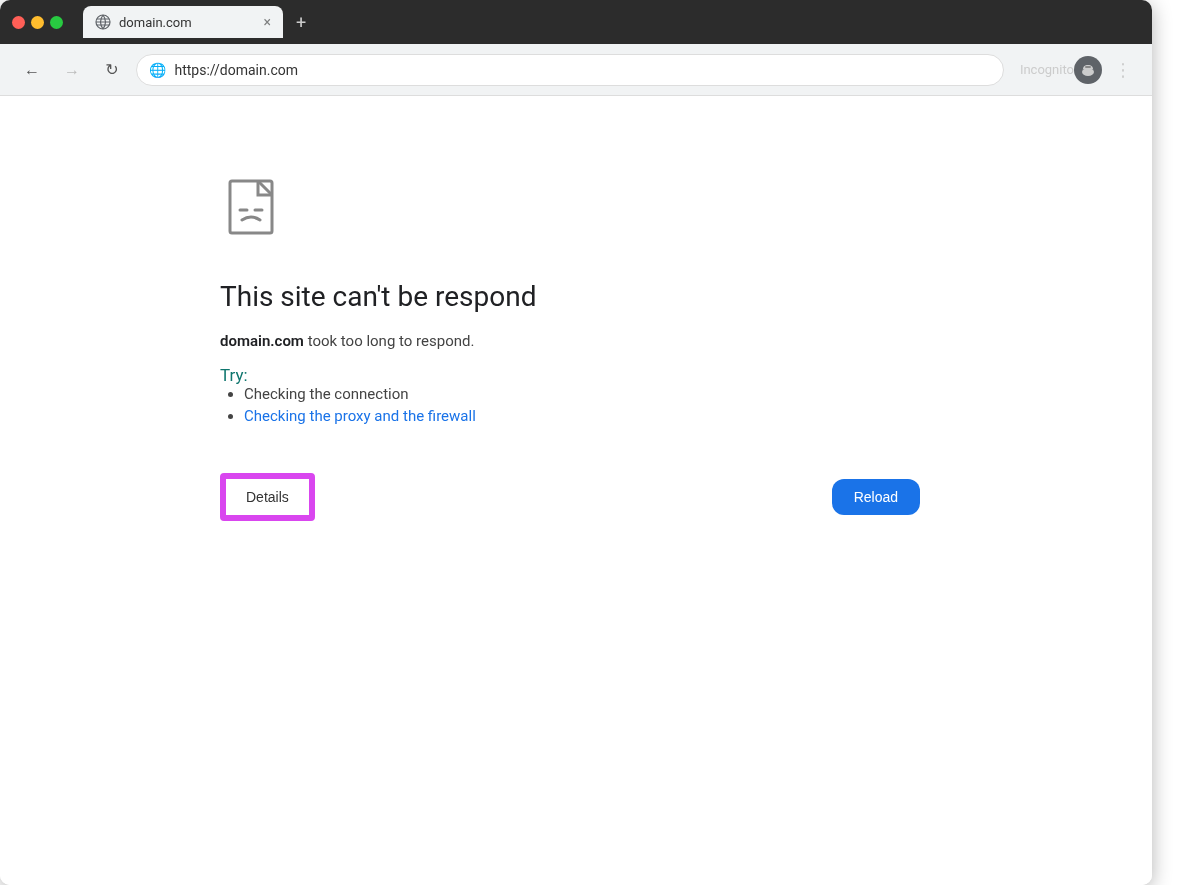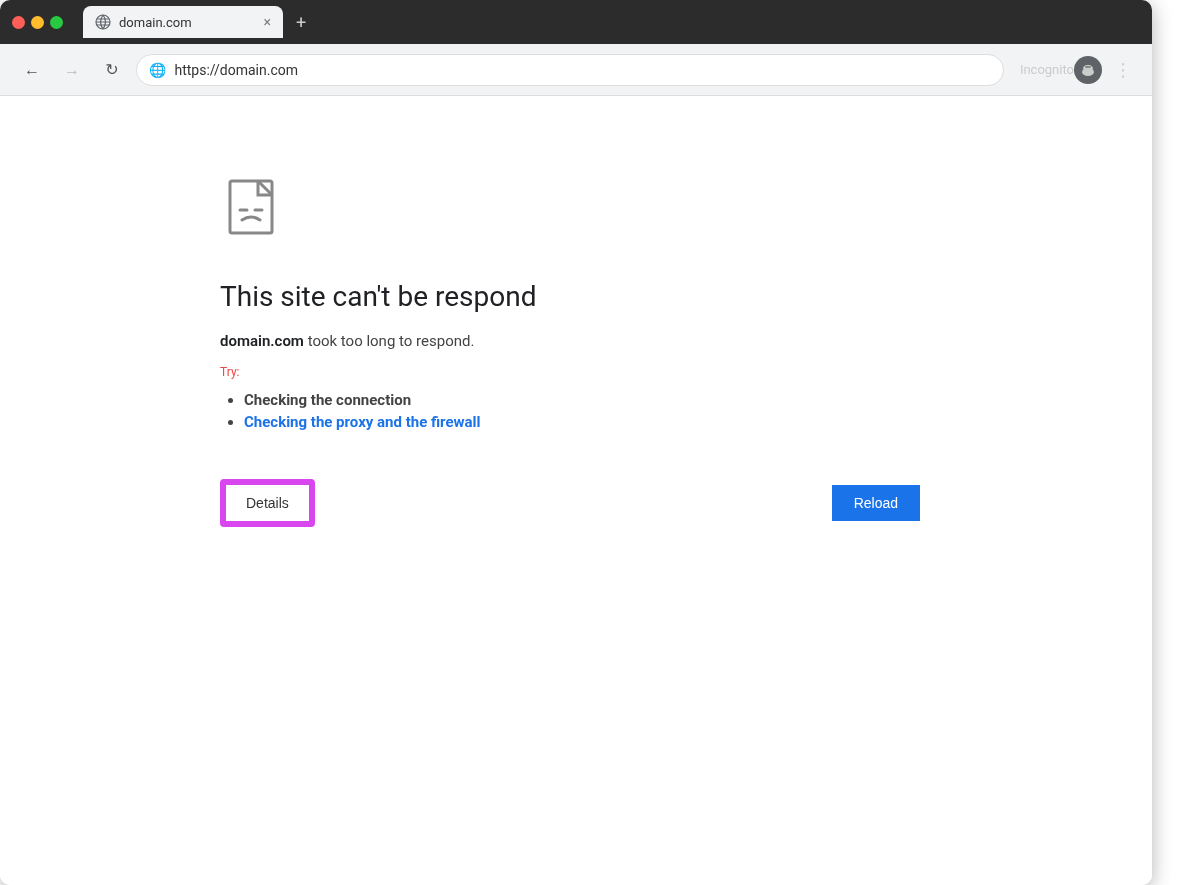--- a/index.html
+++ b/index.html
@@ -200,30 +200,29 @@
       margin-bottom: 12px;
       line-height: 1.6;
     }
 
     .error-description strong {
       font-weight: 600;
       color: #202124;
     }
 
     .try-label {
-      font-size: 12px;
-      color: #ef4444;
-      margin-bottom: 12px;
+      font-size: 17px;
+      color: #0f766e;
+      margin-bottom: 0;
     }
 
     .suggestions {
       list-style: disc;
       padding-left: 24px;
       margin-bottom: 16px;
-      font-weight: bold;
     }
 
     .suggestions li {
       font-size: 15px;
       color: #444;
       margin-bottom: 4px;
     }
 
     .suggestions li a {
       color: #1a73e8;
@@ -253,21 +252,21 @@
       border-radius: 4px;
       background: #fff;
       color: #333;
       font-size: 14px;
       cursor: pointer;
     }
 
     .btn-reload {
       padding: 10px 22px;
       border: none;
-      border-radius: 0;
+      border-radius: 12px;
       background: #1a73e8;
       color: #fff;
       font-size: 14px;
       cursor: pointer;
       font-weight: 500;
     }
   </style>
 </head>
 <body>
 

